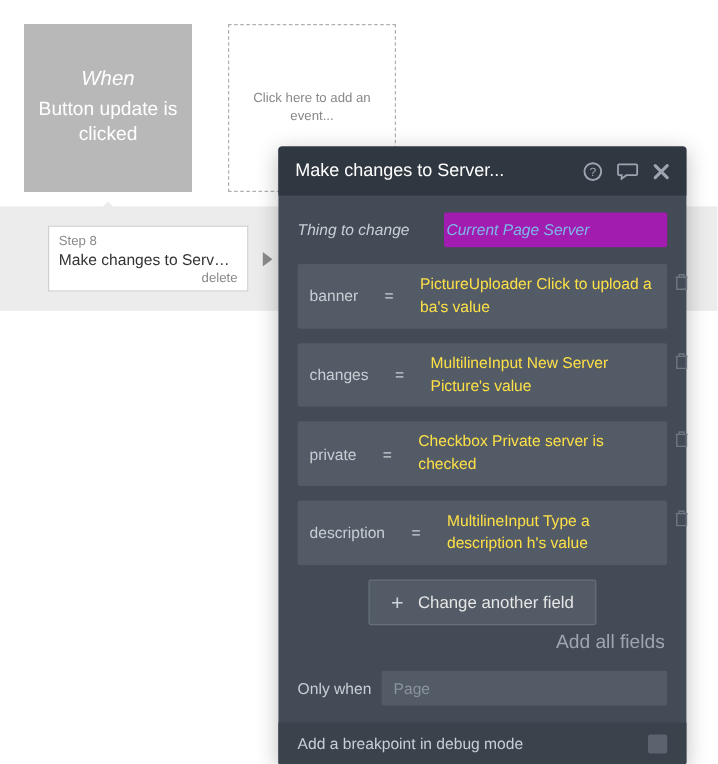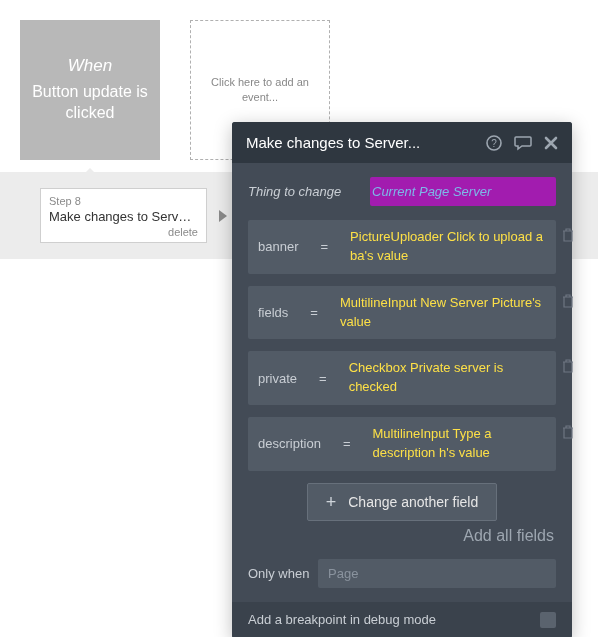--- a/index.html
+++ b/index.html
@@ -306,21 +306,21 @@
       </div>
       <span class="trash-outer">
         <svg width="12" height="14" viewBox="0 0 12 14">
             <path d="M1 3 H11 M4 3 V1 H8 V3 M2 3 V13 H10 V3" fill="none" stroke="#6e7681" stroke-width="1.2"></path>
           </svg>
       </span>
     </div>
 
     <div class="field-block">
       <div class="field-head">
-        <span class="field-name">fields</span>
+        <span class="field-name">changes</span>
         <span class="eq">=</span>
         <span class="field-expr">MultilineInput New Server Picture's value</span>
       </div>
       <span class="trash-outer">
         <svg width="12" height="14" viewBox="0 0 12 14">
             <path d="M1 3 H11 M4 3 V1 H8 V3 M2 3 V13 H10 V3" fill="none" stroke="#6e7681" stroke-width="1.2"></path>
           </svg>
       </span>
     </div>
 

